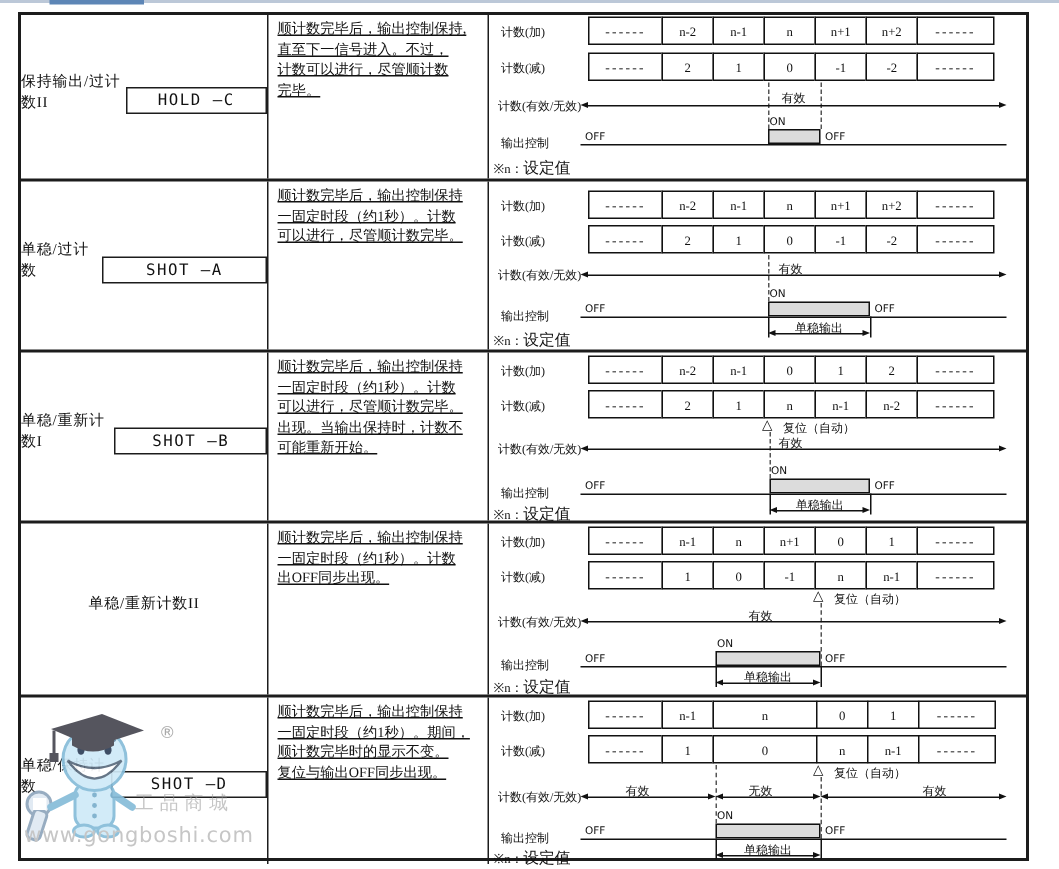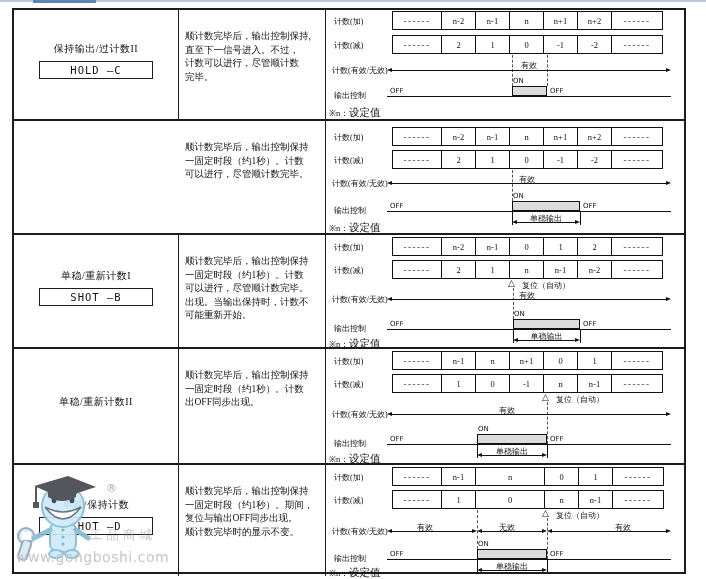--- a/index.html
+++ b/index.html
@@ -5,24 +5,24 @@
   html,body{margin:0;padding:0;background:#fff;}
   body{width:706px;height:579px;position:relative;overflow:hidden;
        font-family:"Liberation Serif","DejaVu Serif",serif;color:#111;}
   #topbar{position:absolute;left:0;top:0;width:706px;height:2px;background:#bcc8d8;}
   #topbar-accent{position:absolute;left:33px;top:0;width:63px;height:3px;background:#5d86b6;}
   #doc-table{position:absolute;left:12px;top:8px;width:674px;height:566px;
              border:2px solid #1c1c1c;box-sizing:border-box;background:#fff;}
   .trow{position:absolute;left:0;width:670px;box-sizing:border-box;border-bottom:2px solid #1c1c1c;}
   .trow.last{border-bottom:none;}
   .col{position:absolute;top:0;height:100%;box-sizing:border-box;}
-  .col1{left:0;width:165px;border-right:1px solid #1c1c1c;display:flex;flex-direction:column;
+  .col1{left:0;width:165px;border-right:1px solid #1c1c1c;display:flex;
         align-items:center;justify-content:center;}
-  .col2{left:165px;width:147px;border-right:1px solid #1c1c1c;padding:20px 2px 0 6px;
-        font-size:9.5px;line-height:13.6px;}
+  .col2{left:165px;width:147px;border-right:1px solid #1c1c1c;padding:4px 2px 0 6px;
+        font-size:9.5px;line-height:13.6px;text-decoration:underline;}
   .col3{left:312px;width:358px;}
   .mode-name{font-size:10px;letter-spacing:.5px;margin-top:-8px;}
   .mode-box{margin-top:5px;width:112px;border:1px solid #1c1c1c;text-align:center;
             padding:2px 0;font-family:"DejaVu Sans Mono",monospace;font-size:10.5px;letter-spacing:1px;}
   .dlabel{position:absolute;font-size:8px;white-space:nowrap;}
   .tinylabel{position:absolute;font-size:7px;font-family:"DejaVu Sans",sans-serif;white-space:nowrap;}
   .cellrow{position:absolute;left:66px;display:flex;}
   .cell{height:19px;border:1px solid #111;box-sizing:border-box;margin-left:-1px;background:#fff;
         display:flex;align-items:center;justify-content:center;font-size:8.5px;white-space:nowrap;}
   .cell:first-child{margin-left:0;}
@@ -96,20 +96,24 @@
         <div class="dlabel" style="left: 195px; top: 50px;">有效</div>
         <div class="hline" style="left: 61px; top: 86px; width: 284px;"></div>
         <div class="tinylabel" style="left: 64px; top: 77px;">OFF</div>
         <div class="onbox" style="left: 186px; top: 76px; width: 35px;"></div>
         <div class="tinylabel" style="left: 187px; top: 67px;">ON</div>
         <div class="tinylabel" style="left: 224px; top: 77px;">OFF</div>
         <div class="note" style="top: 92px;"><span class="p">※n：</span><span class="v">设定值</span></div>
       </div>
     </div>
     <div class="trow" style="top: 111px; height: 114px;">
+      <div class="col col1">
+        <div class="mode-name">单稳/过计数</div>
+        <div class="mode-box">SHOT —A</div>
+      </div>
       <div class="col col2">
         <div>顺计数完毕后，输出控制保持</div>
         <div>一固定时段（约1秒）。计数</div>
         <div>可以进行，尽管顺计数完毕。</div>
       </div>
       <div class="col col3">
         <div class="dlabel" style="left: 8px; top: 11px;">计数(加)</div>
         <div class="dlabel" style="left: 8px; top: 34px;">计数(减)</div>
         <div class="dlabel" style="left: 6px; top: 57px;">计数(有效/无效)</div>
         <div class="dlabel" style="left: 8px; top: 84px;">输出控制</div>
@@ -260,22 +264,22 @@
       </div>
     </div>
     <div class="trow last" style="top: 455px; height: 111px;">
       <div class="col col1">
         <div class="mode-name">单稳/保持计数</div>
         <div class="mode-box">SHOT —D</div>
       </div>
       <div class="col col2">
         <div>顺计数完毕后，输出控制保持</div>
         <div>一固定时段（约1秒）。期间，</div>
+        <div>顺计数完毕时的显示不变。</div>
         <div>复位与输出OFF同步出现。</div>
-        <div>顺计数完毕时的显示不变。</div>
       </div>
       <div class="col col3">
         <div class="dlabel" style="left: 8px; top: 7px;">计数(加)</div>
         <div class="dlabel" style="left: 8px; top: 30px;">计数(减)</div>
         <div class="dlabel" style="left: 6px; top: 61px;">计数(有效/无效)</div>
         <div class="dlabel" style="left: 8px; top: 88px;">输出控制</div>
         <div class="cellrow" style="top: 2px;">
           <div class="cell dash" style="width: 50px;">------</div>
           <div class="cell" style="width: 35px;">n-1</div>
           <div class="cell" style="width: 70px;">n</div>

